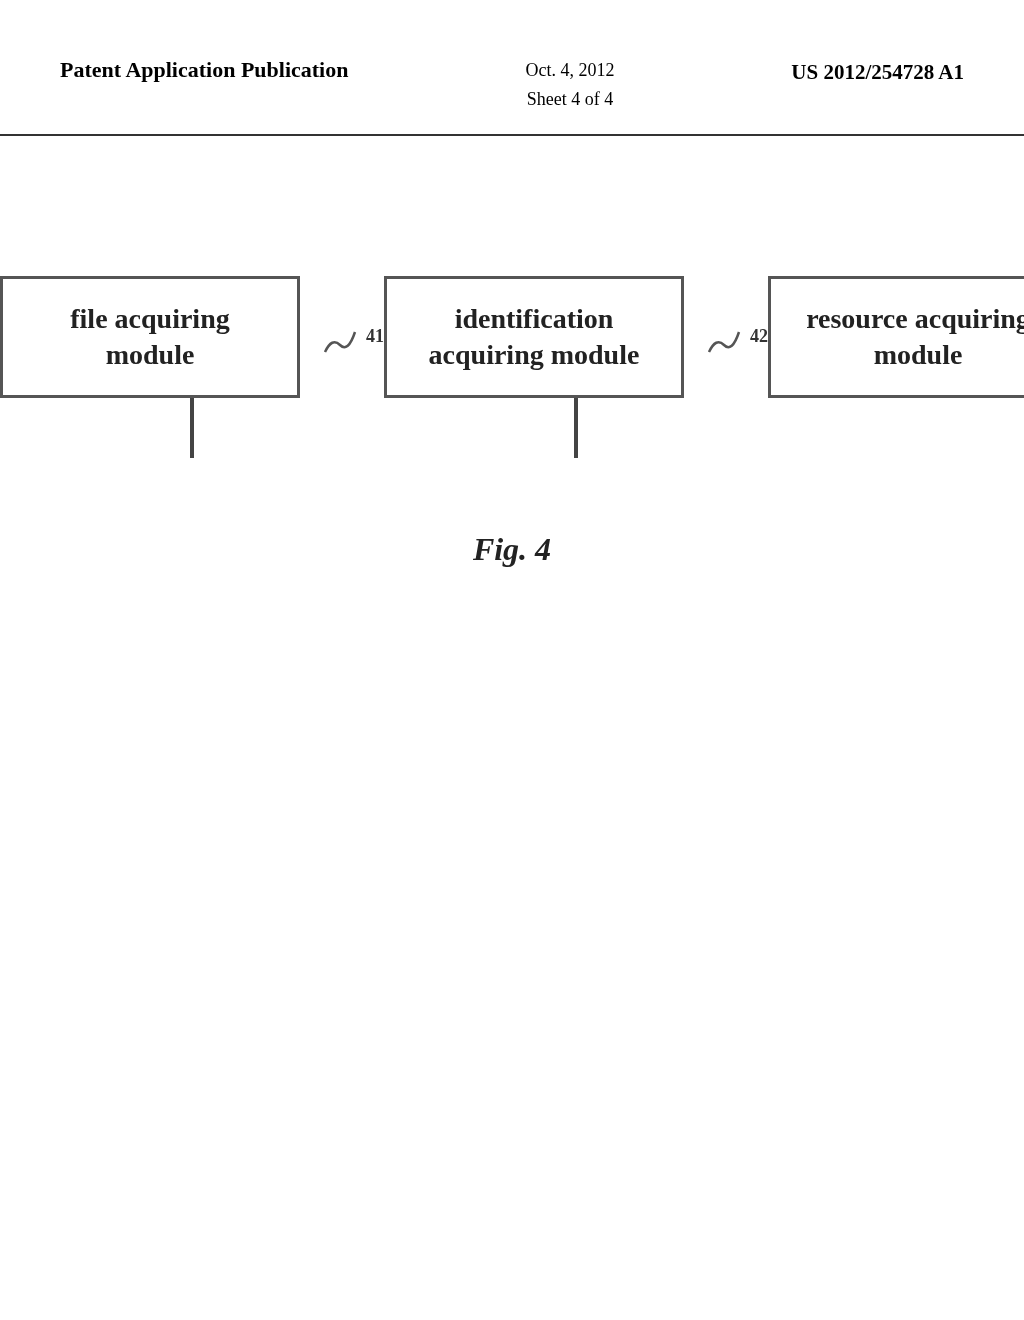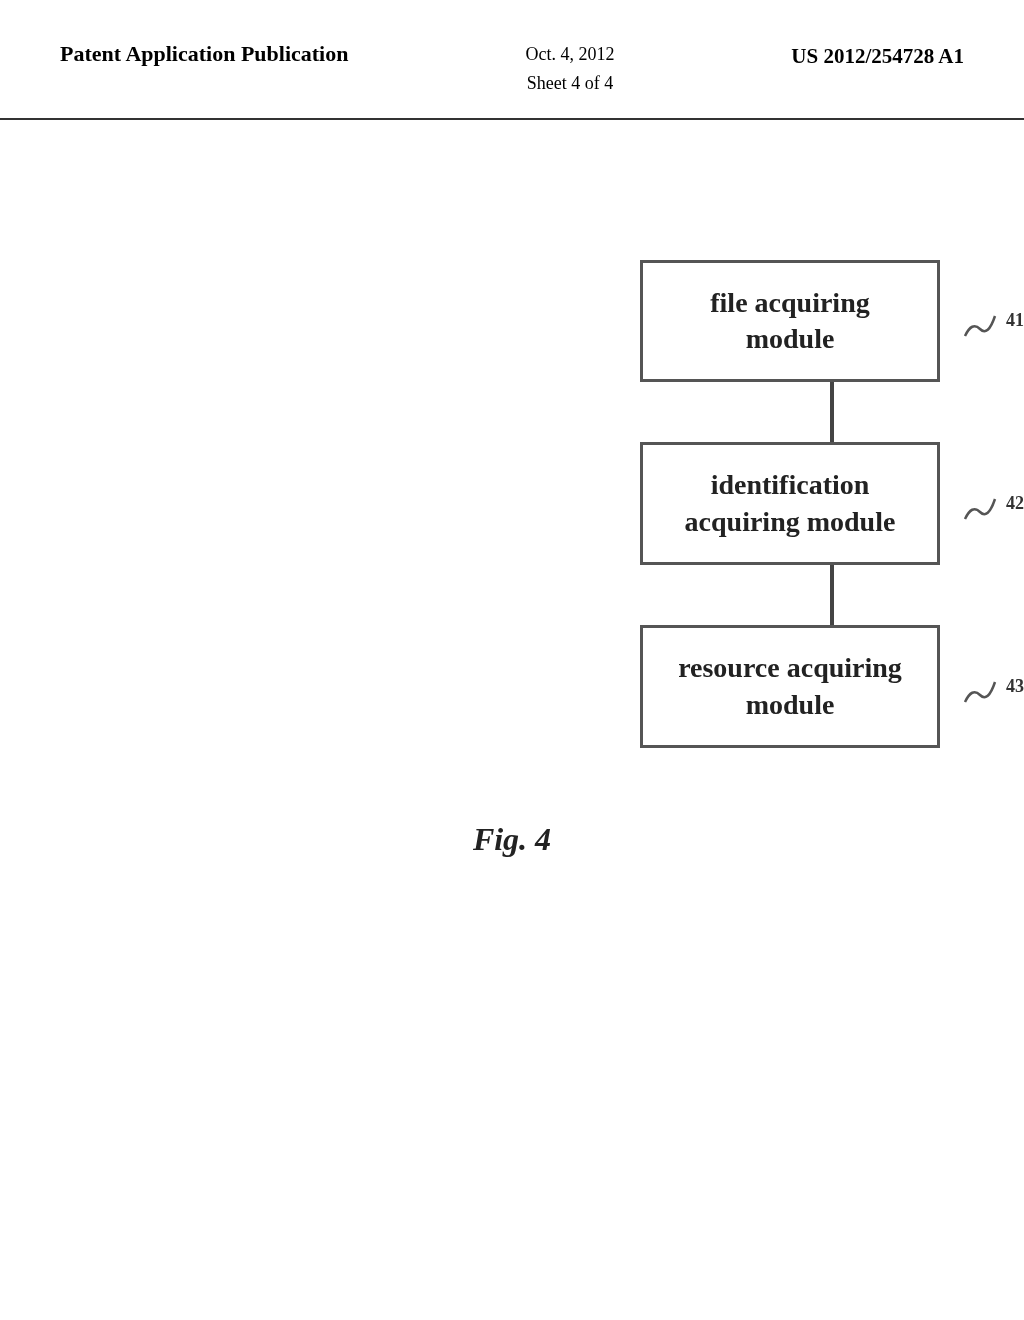--- a/index.html
+++ b/index.html
@@ -14,21 +14,21 @@
       background: #ffffff;
       font-family: 'Times New Roman', Times, serif;
       overflow: hidden;
       position: relative;
     }
 
     .header {
       display: flex;
       justify-content: space-between;
       align-items: flex-start;
-      padding: 40px 60px 20px 60px;
+      padding: 56px 60px 20px 60px;
       border-bottom: 2px solid #333;
     }
 
     .header-left {
       font-size: 22px;
       font-weight: bold;
       line-height: 1.3;
       max-width: 350px;
     }
 
@@ -41,22 +41,22 @@
 
     .header-right {
       font-size: 21px;
       font-weight: bold;
       text-align: left;
       line-height: 1.6;
     }
 
     .diagram-container {
       display: flex;
-      flex-direction: column;
-      align-items: flex-end;
+      flex-direction: row;
+      align-items: flex-start;
       margin-top: 140px;
       gap: 0;
     }
 
     .module-row {
       display: flex;
       align-items: center;
       gap: 20px;
     }
 

